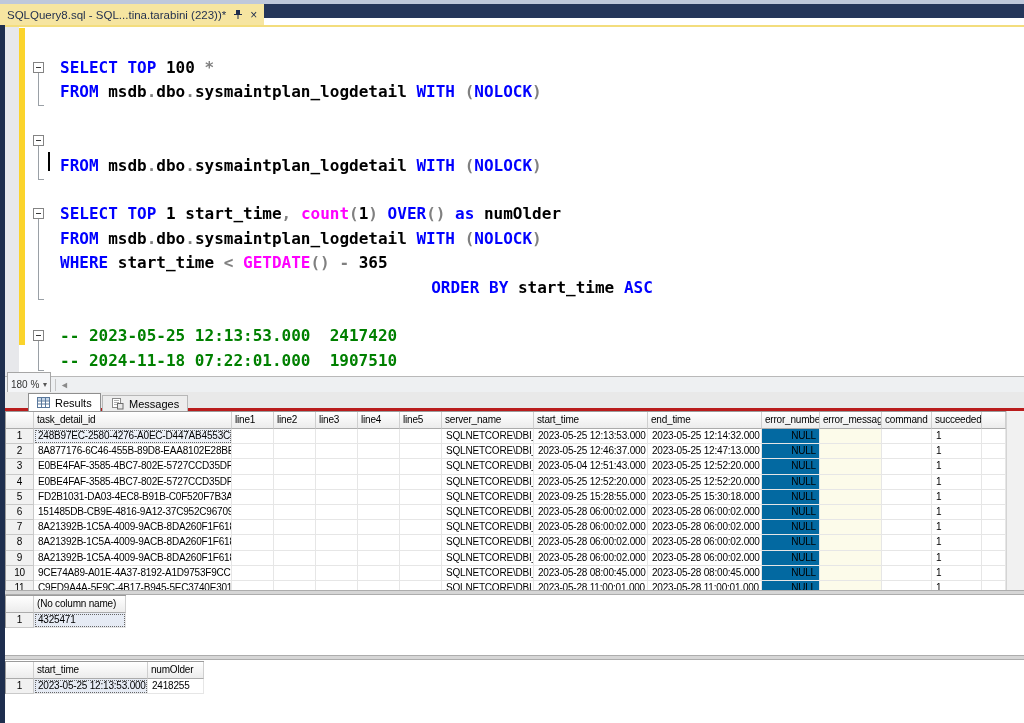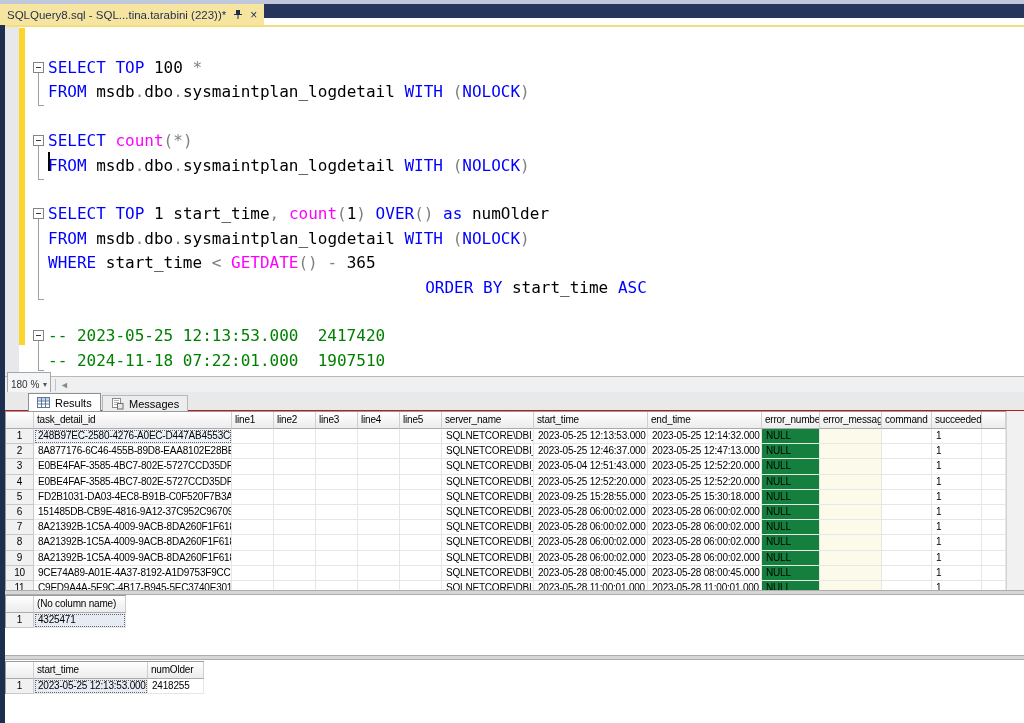--- a/index.html
+++ b/index.html
@@ -12,22 +12,22 @@
   #doc-tab{position:absolute;left:0;top:0;height:21px;background:#f6e5a1;color:#1f2d4d;
            font-size:11.5px;display:flex;align-items:center;padding:0 7px;gap:7px;white-space:nowrap;}
   #doc-tab .tab-x{font-size:12px;line-height:1;color:#1f2d4d;}
   #yellow-line{position:absolute;top:25px;left:0;right:0;height:2px;background:#f3dd7d;}
   #navy-strip{position:absolute;top:25px;bottom:0;left:0;width:5px;background:#1e2e4e;z-index:50;}
 
   
   #indicator-margin{position:absolute;top:27px;left:5px;width:14px;height:349px;background:#e7e8eb;}
   #change-bar{position:absolute;top:28px;left:19px;width:6px;height:317px;background:#fbd42c;}
   #code-area{position:absolute;top:27px;left:0;width:1024px;height:349px;}
-  .code-line{position:absolute;left:0;right:0;height:25px;line-height:25px;padding-left:48px;
-             font-family:"DejaVu Sans Mono","Liberation Mono",monospace;font-size:16px;font-weight:normal;
+  .code-line{position:absolute;left:12px;right:0;height:25px;line-height:25px;padding-left:48px;
+             font-family:"DejaVu Sans Mono","Liberation Mono",monospace;font-size:16px;font-weight:bold;
              white-space:pre;}
   .tk-k{color:var(--kw);} .tk-f{color:var(--fn);} .tk-o{color:var(--op);}
   .tk-c{color:var(--cm);} .tk-t,.tk-n{color:var(--id);}
   .fold-box{position:absolute;left:33px;width:11px;height:11px;box-sizing:border-box;
             border:1px solid #848484;background:#fff;z-index:5;}
   .fold-box:after{content:"";position:absolute;left:2px;right:2px;top:4px;height:1px;background:#3a3a3a;}
   .vconn{position:absolute;left:38px;width:1px;background:#9aa0a6;}
   .vtick{position:absolute;left:38px;width:6px;height:1px;background:#9aa0a6;}
   #caret{position:absolute;left:48px;top:152px;width:2px;height:19px;background:#000;}
 
@@ -36,35 +36,35 @@
             border-top:1px solid #b9b9b9;display:flex;align-items:center;box-sizing:border-box;
             font-size:10px;color:#333;}
   #zoom-select{margin-left:2px;width:44px;height:25px;border:1px solid #a6a6a6;background:#f4f5f7;
                display:flex;align-items:center;justify-content:space-between;padding:0 3px;box-sizing:border-box;}
   #zoom-select .arr{font-size:8px;color:#555;}
   .vsep{width:1px;height:12px;background:#c4c4c4;margin:0 4px;}
   #hscroll-left{font-size:9px;color:#8a8a8a;}
 
   
   #results-strip{position:absolute;top:392px;left:5px;right:0;height:19px;background:#e9e9e9;
-                 border-bottom:1px solid #b91c1c;box-sizing:border-box;}
+                 border-bottom:3px solid #b91c1c;box-sizing:border-box;}
   .rtab{position:absolute;display:flex;align-items:center;gap:5px;font-size:11px;color:#000;padding:0 8px;}
   #tab-results{left:23px;top:1px;height:18px;background:#fff;border:1px solid #8f8f8f;border-bottom:none;box-sizing:border-box;}
   #tab-messages{left:97px;top:3px;height:16px;background:#ededed;border:1px solid #b7b7b7;border-bottom:none;box-sizing:border-box;}
 
   
   .grid{position:absolute;display:grid;background:#fff;font-size:10px;letter-spacing:-0.2px;color:#000;
         border-top:1px solid #9b9b9b;border-left:1px solid #9b9b9b;}
   .ghead{background:linear-gradient(#ffffff,#ececec);border-right:1px solid #cfcfcf;
          border-bottom:1px solid #ababab;padding:2px 3px 0 3px;overflow:hidden;white-space:nowrap;box-sizing:border-box;}
   .gcell{background:#fff;border-right:1px solid #e6e6e6;border-bottom:1px solid #e6e6e6;
          padding:1px 3px 0 4px;overflow:hidden;white-space:nowrap;box-sizing:border-box;}
   .grownum{background:#f1f1f1;border-right:1px solid #c9c9c9;border-bottom:1px solid #c9c9c9;
            text-align:center;padding:1px 0 0 0;}
-  .gnull{background:#15803d;}
+  .gnull{background:#0369a1;text-align:right;}
   .gtint{background:#fcfbea;}
   .gsel{background:#edf1f8;outline:1px dotted #666;outline-offset:-2px;}
   .gsel2{background:#e6ebf4;outline:1px dotted #666;outline-offset:-2px;}
   #grid1-wrap{position:absolute;left:5px;top:411px;width:1001px;height:180px;overflow:hidden;}
   #grid1-track{position:absolute;left:1006px;top:411px;width:18px;height:179px;background:#f1f1f1;
                border-left:1px solid #d4d4d4;box-sizing:border-box;}
   .splitter{position:absolute;left:5px;right:0;background:#d6d6d6;border-top:1px solid #adadad;
             border-bottom:1px solid #adadad;box-sizing:border-box;}
   #split1{top:590px;height:5px;}
   #split2{top:655px;height:5px;}
@@ -87,21 +87,20 @@
 <div id="yellow-line"></div>
 <div id="navy-strip"></div>
 
 <div id="indicator-margin"></div>
 <div id="change-bar"></div>
 <div id="code-area">
     <div class="code-line" style="top: 28px;"><span class="tk-k">SELECT</span><span class="tk-t"> </span><span class="tk-k">TOP</span><span class="tk-t"> </span><span class="tk-n">100</span><span class="tk-t"> </span><span class="tk-o">*</span></div>
     <div class="fold-box" style="top: 34.5px;"></div>
     <div class="code-line" style="top: 52.4px;"><span class="tk-k">FROM</span><span class="tk-t"> msdb</span><span class="tk-o">.</span><span class="tk-t">dbo</span><span class="tk-o">.</span><span class="tk-t">sysmaintplan_logdetail</span><span class="tk-t"> </span><span class="tk-k">WITH</span><span class="tk-t"> </span><span class="tk-o">(</span><span class="tk-k">NOLOCK</span><span class="tk-o">)</span></div>
     <div class="code-line" style="top: 76.8px;"></div>
-    <div class="code-line" style="top: 101.2px;"><span class="tk-k">SELECT</span><span class="tk-t"> </span><span class="tk-f">count</span><span class="tk-o">(*)</span></div>
     <div class="fold-box" style="top: 107.7px;"></div>
     <div class="code-line" style="top: 125.6px;"><span class="tk-k">FROM</span><span class="tk-t"> msdb</span><span class="tk-o">.</span><span class="tk-t">dbo</span><span class="tk-o">.</span><span class="tk-t">sysmaintplan_logdetail</span><span class="tk-t"> </span><span class="tk-k">WITH</span><span class="tk-t"> </span><span class="tk-o">(</span><span class="tk-k">NOLOCK</span><span class="tk-o">)</span></div>
     <div class="code-line" style="top: 150px;"></div>
     <div class="code-line" style="top: 174.4px;"><span class="tk-k">SELECT</span><span class="tk-t"> </span><span class="tk-k">TOP</span><span class="tk-t"> </span><span class="tk-n">1</span><span class="tk-t"> start_time</span><span class="tk-o">,</span><span class="tk-t"> </span><span class="tk-f">count</span><span class="tk-o">(</span><span class="tk-n">1</span><span class="tk-o">)</span><span class="tk-t"> </span><span class="tk-k">OVER</span><span class="tk-o">()</span><span class="tk-t"> </span><span class="tk-k">as</span><span class="tk-t"> numOlder</span></div>
     <div class="fold-box" style="top: 180.9px;"></div>
     <div class="code-line" style="top: 198.8px;"><span class="tk-k">FROM</span><span class="tk-t"> msdb</span><span class="tk-o">.</span><span class="tk-t">dbo</span><span class="tk-o">.</span><span class="tk-t">sysmaintplan_logdetail</span><span class="tk-t"> </span><span class="tk-k">WITH</span><span class="tk-t"> </span><span class="tk-o">(</span><span class="tk-k">NOLOCK</span><span class="tk-o">)</span></div>
     <div class="code-line" style="top: 223.2px;"><span class="tk-k">WHERE</span><span class="tk-t"> start_time </span><span class="tk-o">&lt;</span><span class="tk-t"> </span><span class="tk-f">GETDATE</span><span class="tk-o">()</span><span class="tk-t"> </span><span class="tk-o">-</span><span class="tk-t"> </span><span class="tk-n">365</span></div>
     <div class="code-line" style="top: 247.6px; text-align: center;"><span class="tk-k">ORDER</span><span class="tk-t"> </span><span class="tk-k">BY</span><span class="tk-t"> start_time </span><span class="tk-k">ASC</span></div>
     <div class="code-line" style="top: 272px;"></div>
     <div class="code-line" style="top: 296.4px;"><span class="tk-c">-- 2023-05-25 12:13:53.000  2417420</span></div>

